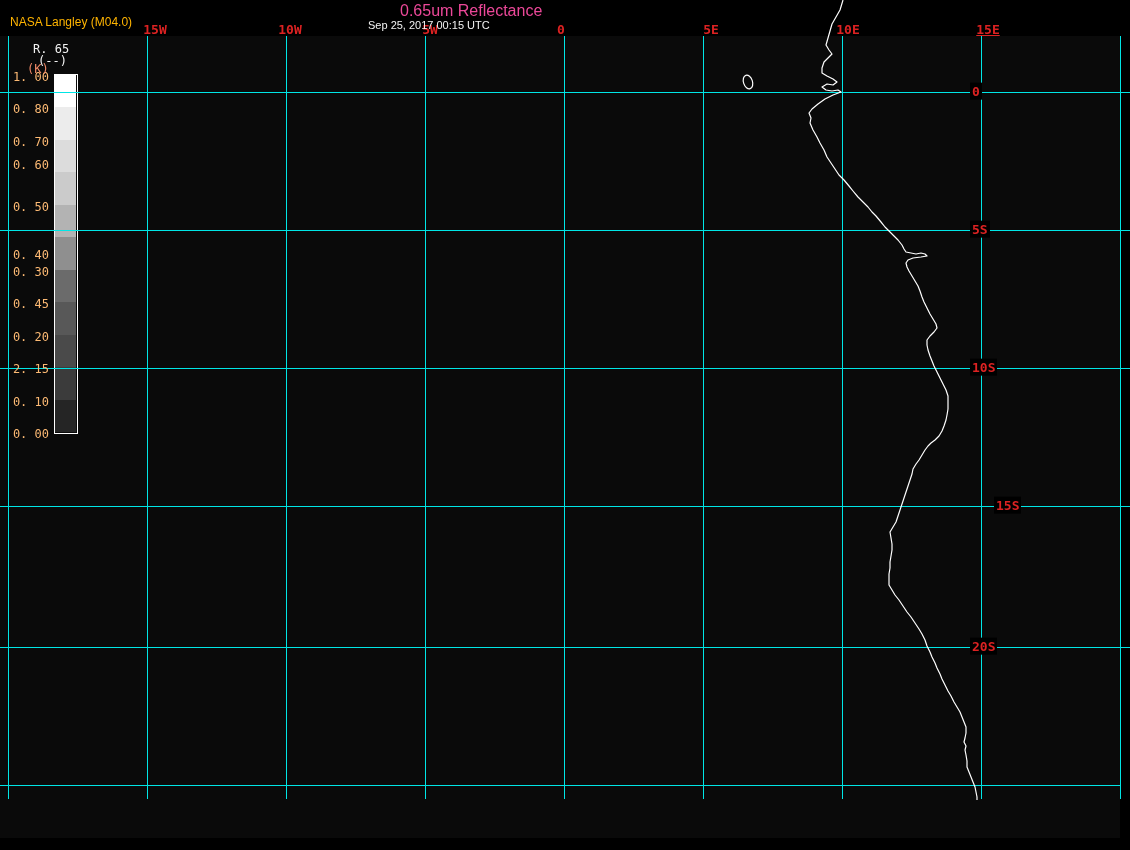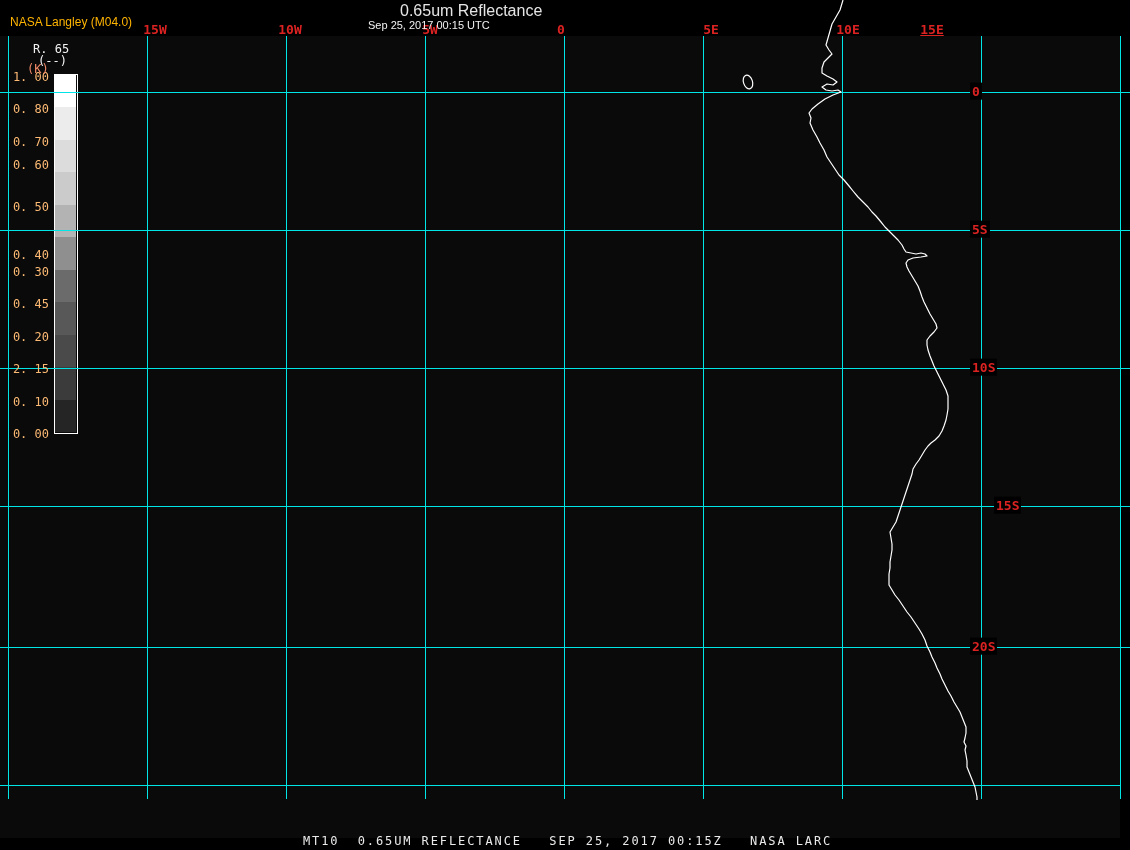--- a/index.html
+++ b/index.html
@@ -26,21 +26,21 @@
              font-size:12px;color:#ee8866;z-index:5;white-space:pre;}
   
   .lon-label{position:absolute;top:22px;transform:translateX(-50%);
              font-family:"DejaVu Sans Mono",monospace;font-weight:bold;font-size:13px;
              color:#dd2222;z-index:5;white-space:pre;}
   .lat-label{position:absolute;left:970px;transform:translateY(-55%);
              font-family:"DejaVu Sans Mono",monospace;font-weight:bold;font-size:13px;
              color:#dd2222;background:#000;padding:1px 2px;z-index:5;white-space:pre;}
   
   .src-label{position:absolute;left:10px;top:15px;font-size:12px;color:#ffb400;z-index:5;}
-  .page-title{position:absolute;left:400px;top:2px;font-size:16px;color:#e5e5e5;z-index:6;}
+  .page-title{position:absolute;left:400px;top:2px;font-size:16px;color:#ec4899;z-index:6;}
   .timestamp{position:absolute;left:368px;top:19px;font-size:11px;color:#f2f2f2;z-index:6;}
   
   .caption{position:absolute;left:303px;top:834px;font-family:"DejaVu Sans Mono",monospace;
            font-size:12px;letter-spacing:1.9px;color:#eaeaea;z-index:5;white-space:pre;}
 </style>
 </head>
 <body>
 
 <div class="stage">
   <div class="map-bg"></div>
@@ -106,24 +106,23 @@
   <div class="page-title">0.65um Reflectance</div>
   <div class="timestamp">Sep 25, 2017 00:15 UTC</div>
 
   <div>
       <div class="lon-label" style="left: 155px;">15W</div>
       <div class="lon-label" style="left: 290px;">10W</div>
       <div class="lon-label" style="left: 430px;">5W</div>
       <div class="lon-label" style="left: 561px;">0</div>
       <div class="lon-label" style="left: 711px;">5E</div>
       <div class="lon-label" style="left: 848px;">10E</div>
-      <div class="lon-label" style="left: 932px; text-decoration: underline;">15E</div>
+      <div class="lon-label" style="left: 988px; text-decoration: underline;">15E</div>
     </div>
   <div>
       <div class="lat-label" style="top: 92px;">0</div>
       <div class="lat-label" style="top: 230px;">5S</div>
       <div class="lat-label" style="top: 368px;">10S</div>
       <div class="lat-label" style="top: 506px; margin-left: 24px;">15S</div>
       <div class="lat-label" style="top: 647px;">20S</div>
     </div>
 
-  <div class="caption">MT10  0.65UM REFLECTANCE   SEP 25, 2017 00:15Z   NASA LARC</div>
 </div>
 
 </body></html>

